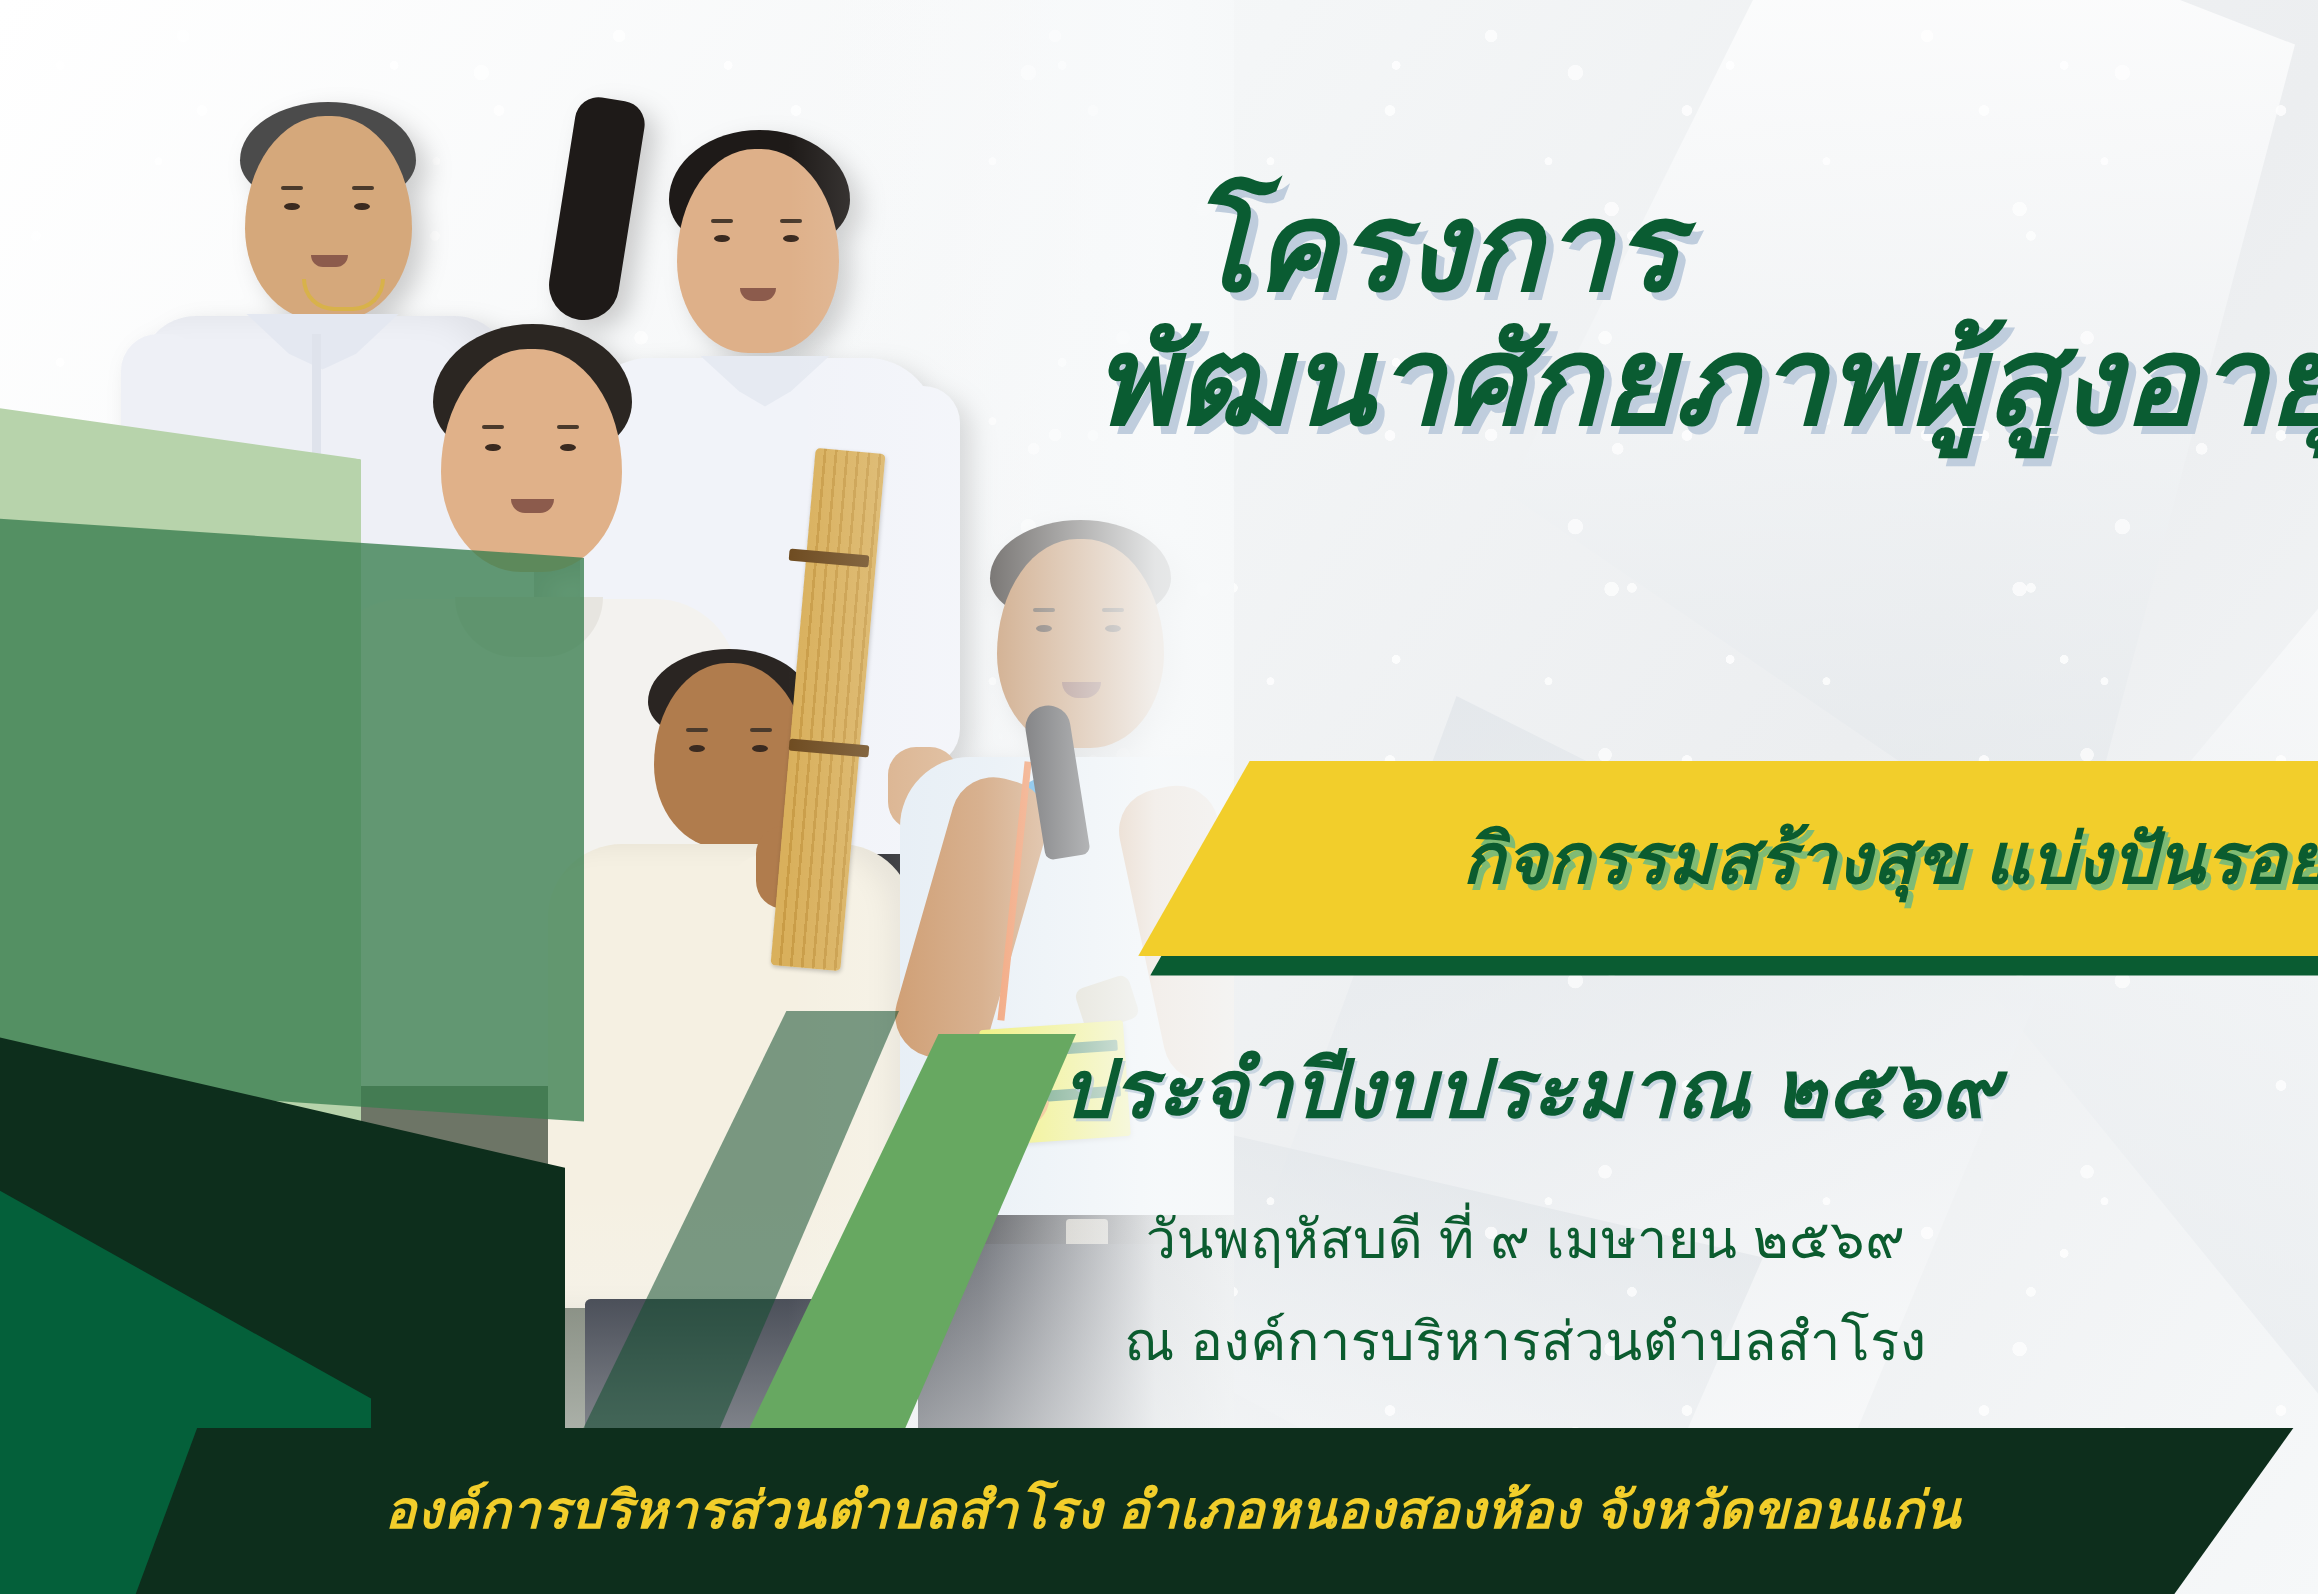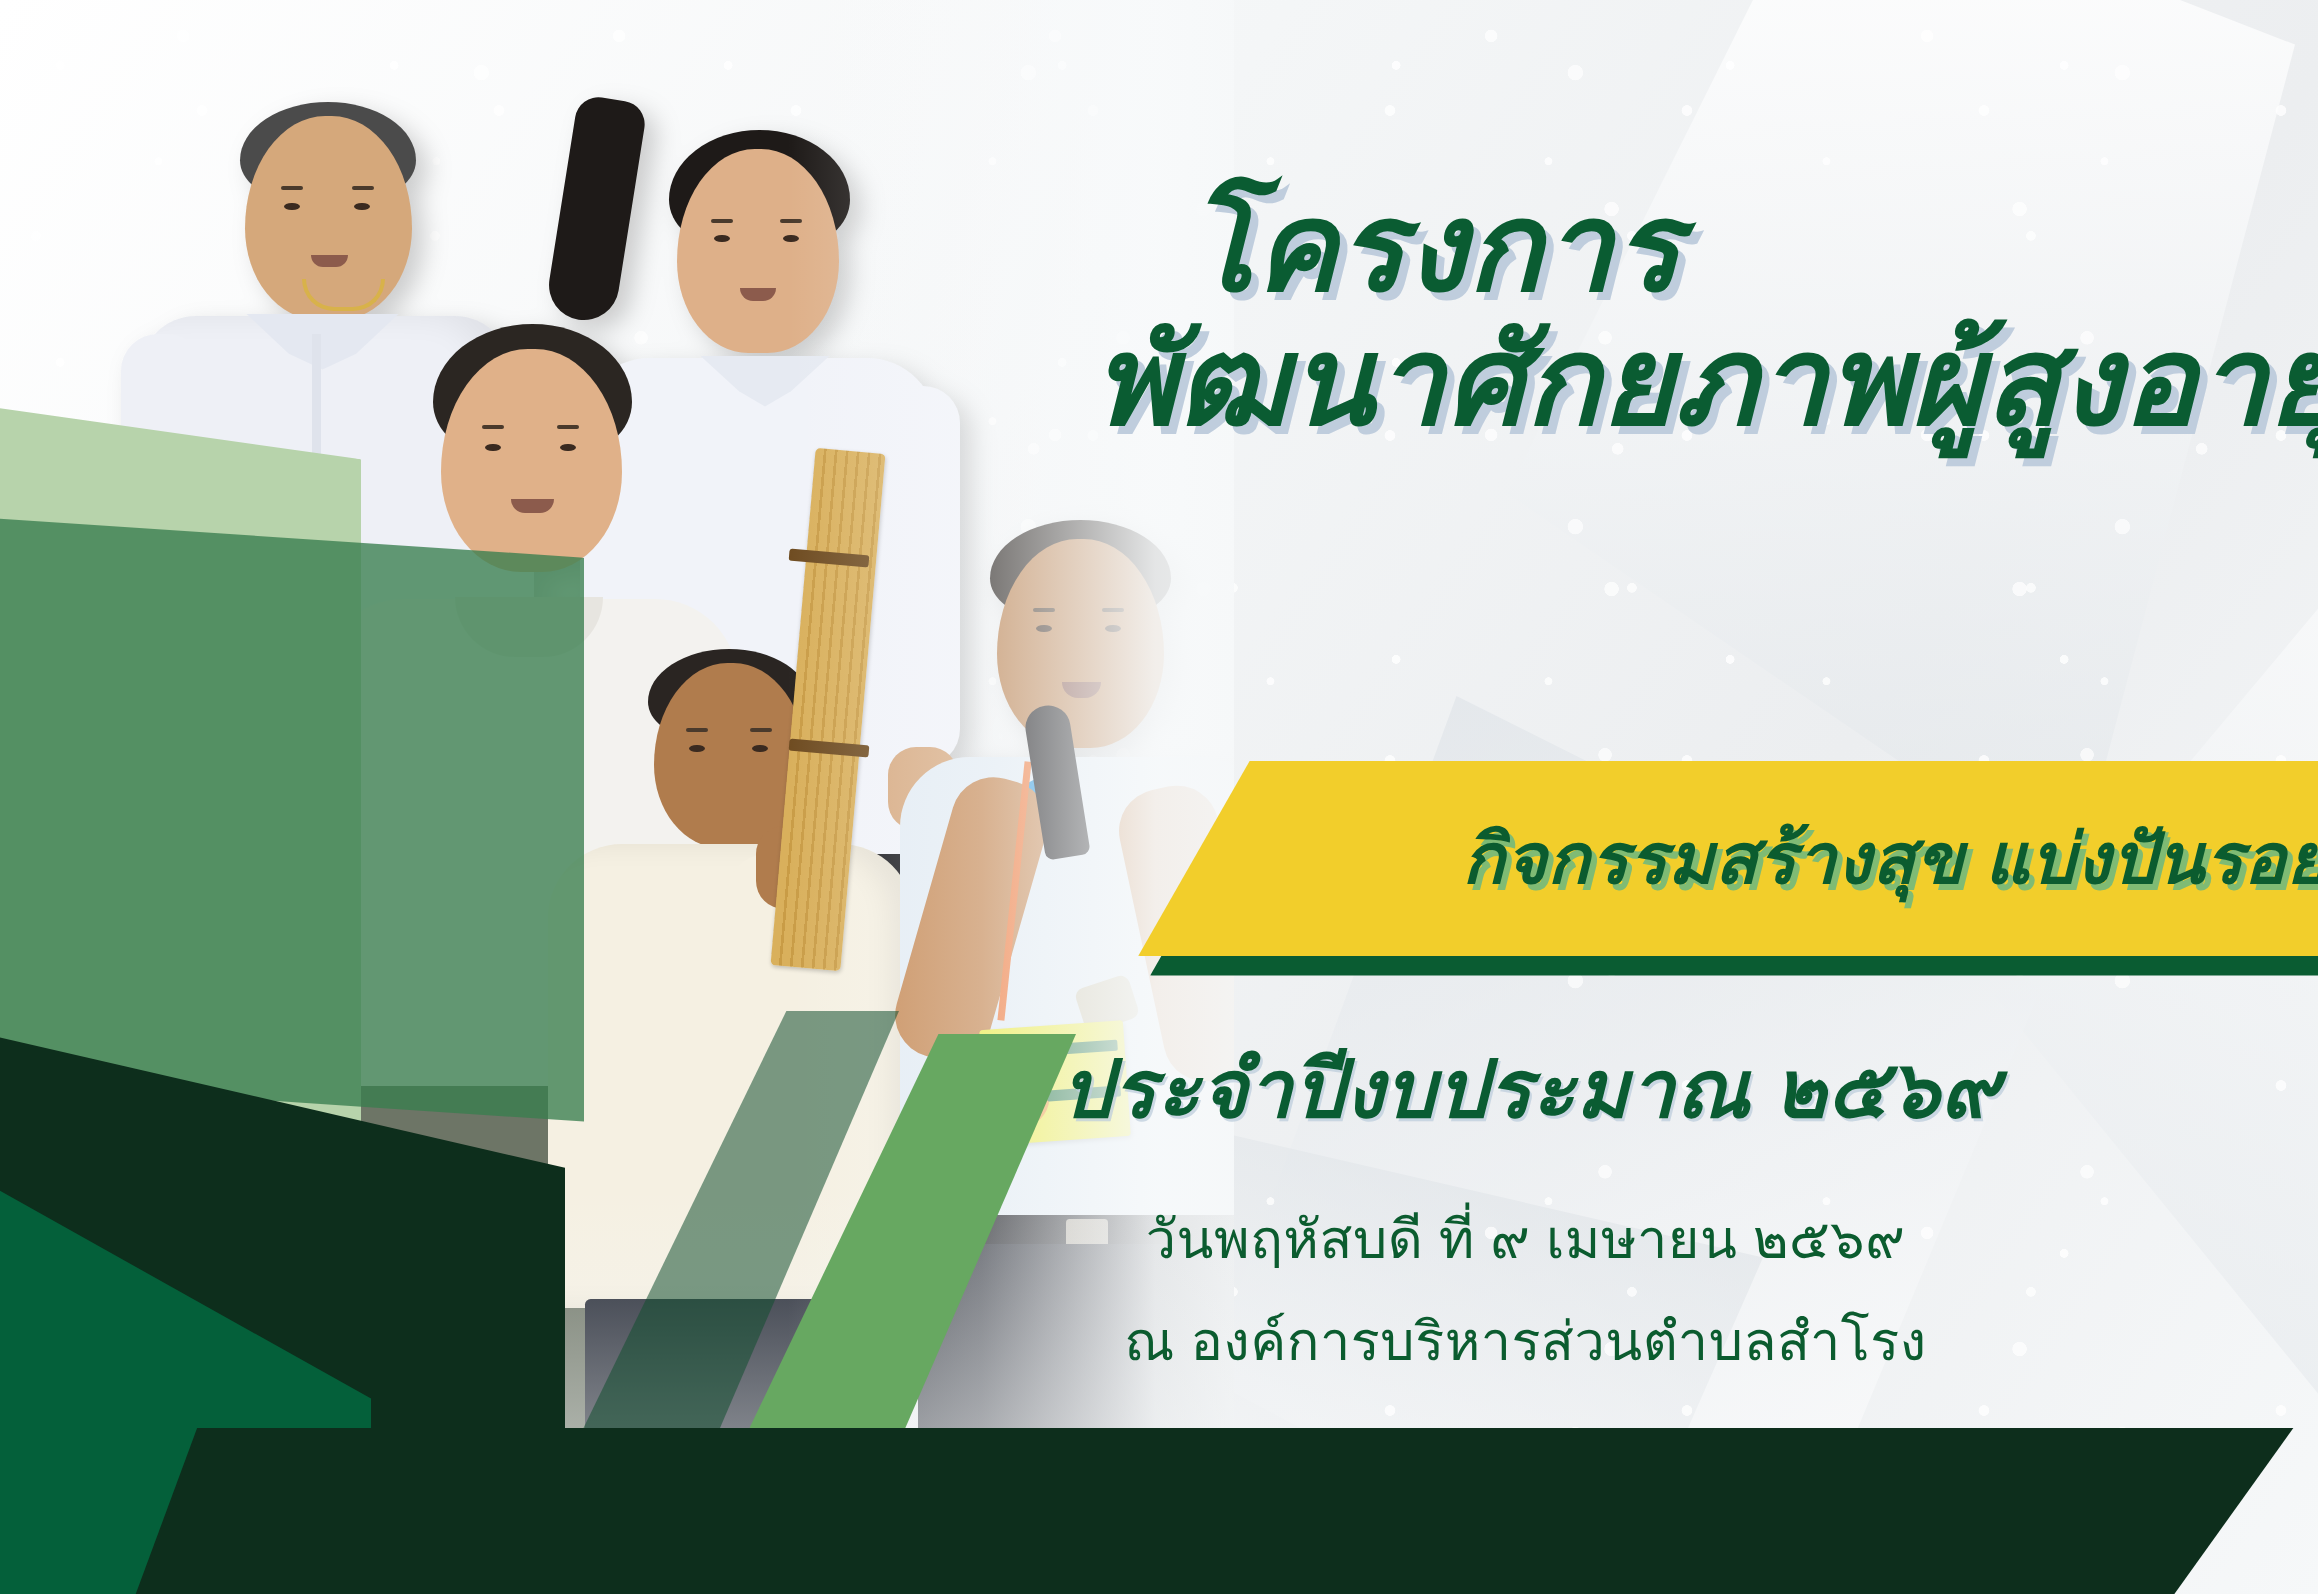--- a/index.html
+++ b/index.html
@@ -418,16 +418,17 @@
     <div class="ribbon-text">กิจกรรมสร้างสุข แบ่งปันรอยยิ้ม ตำบลสำโรง</div>
   </div>
 
   <div class="fiscal">ประจำปีงบประมาณ ๒๕๖๙</div>
   <div class="meta meta-1">วันพฤหัสบดี ที่ ๙  เมษายน  ๒๕๖๙</div>
   <div class="meta meta-2">ณ  องค์การบริหารส่วนตำบลสำโรง</div>
 
   <div class="footbar">
     <div class="footbar-back"></div>
     <div class="footbar-face"></div>
+    <div class="footbar-text">องค์การบริหารส่วนตำบลสำโรง  อำเภอหนองสองห้อง จังหวัดขอนแก่น</div>
   </div>
 
 </div>
 
 
 </body></html>

